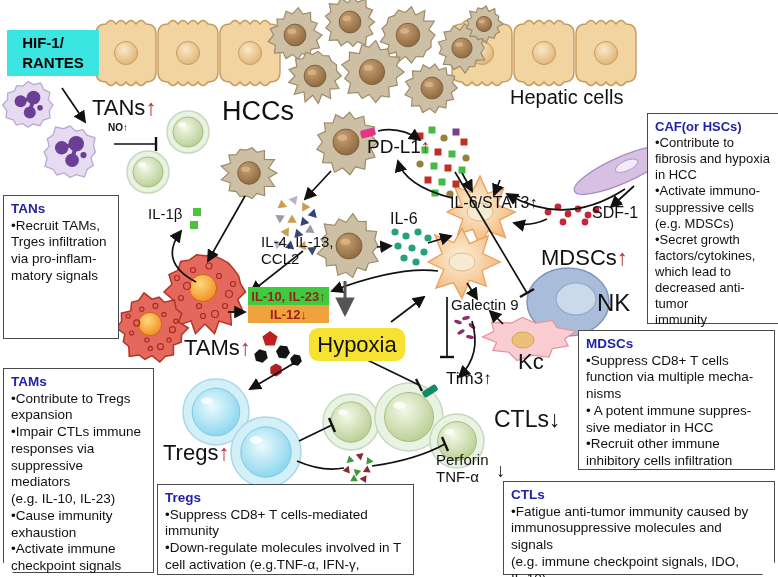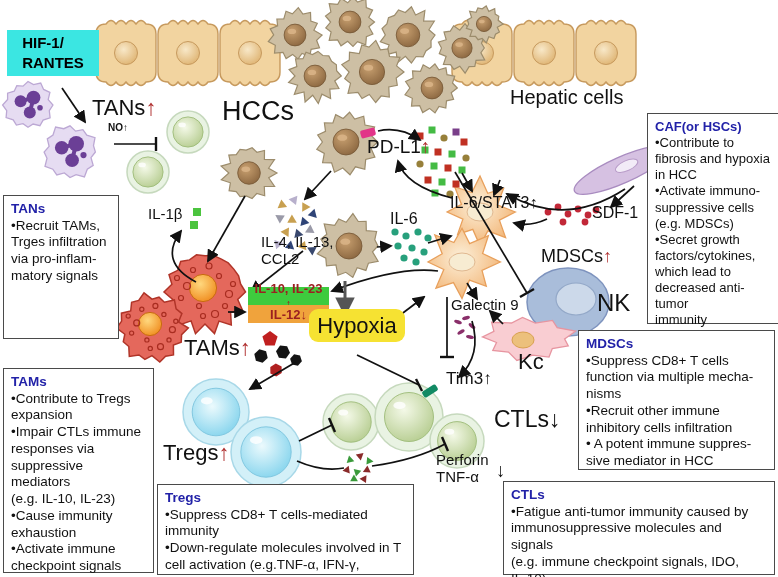--- a/index.html
+++ b/index.html
@@ -1,17 +1,17 @@
 <!DOCTYPE html>
 <html><head>
 <meta charset="utf-8">
 <style>
   html,body{margin:0;padding:0;background:#fff;}
   #fig{position:relative;width:778px;height:577px;background:#fff;overflow:hidden;
-       font-family:"Liberation Sans","DejaVu Sans",sans-serif;}
+       font-family:"Liberation Sans","DejaVu Sans",sans-serif;border-radius:27px;}
   #diagram{position:absolute;left:0;top:0;}
   #labels{position:absolute;left:0;top:0;width:778px;height:577px;}
   .lbl{position:absolute;color:#111;white-space:pre-line;line-height:1.12;}
   .nw{white-space:nowrap;}
   .up-red{color:#b03030;font-weight:bold;}
   .arr-blk{color:#111;font-weight:bold;}
   .box{position:absolute;background:#fff;border:1.5px solid #4a4a4a;
        font-size:13.5px;line-height:1.24;padding:5px 7px;color:#111;box-sizing:border-box;}
   .box-sm{font-size:13px;}
   .box-title{color:#2222a8;font-weight:bold;display:block;}
@@ -330,40 +330,40 @@
     <div class="lbl nw" style="left:222px;top:96px;font-size:27px;">HCCs</div>
     <div class="lbl nw" style="left:510px;top:86px;font-size:20px;">Hepatic cells</div>
     <div class="lbl nw" style="left:367px;top:136px;font-size:19px;"><span>PD-L1</span><span class="up-red">↑</span></div>
     <div class="lbl nw" style="left:450px;top:194px;font-size:16px;"><span>IL-6/STAT3</span><span class="arr-blk">↑</span></div>
     <div class="lbl nw" style="left:592px;top:204px;font-size:16px;">SDF-1</div>
     <div class="lbl nw" style="left:148px;top:206px;font-size:15px;">IL-1β</div>
     <div class="lbl" style="left:216px;top:234px;font-size:15px;padding-left:45px;">IL-4, IL-13,
 CCL2</div>
     <div class="lbl nw" style="left:390px;top:210px;font-size:16px;">IL-6</div>
     <div class="lbl nw" style="left:184px;top:336px;font-size:22px;"><span>TAMs</span><span class="up-red">↑</span></div>
-    <div class="lbl nw" style="left:541px;top:246px;font-size:18px;"><span>MDSCs</span><span class="up-red">↑</span></div>
+    <div class="lbl nw" style="left:541px;top:246px;font-size:22px;"><span>MDSCs</span><span class="up-red">↑</span></div>
     <div class="lbl nw" style="left:597px;top:290px;font-size:24px;">NK</div>
     <div class="lbl nw" style="left:518px;top:350px;font-size:22px;">Kc</div>
     <div class="lbl nw" style="left:451px;top:297px;font-size:15px;">Galectin 9</div>
     <div class="lbl nw" style="left:446px;top:369px;font-size:17px;"><span>Tim3</span><span class="arr-blk">↑</span></div>
     <div class="lbl nw" style="left:163px;top:441px;font-size:22px;"><span>Tregs</span><span class="up-red">↑</span></div>
     <div class="lbl nw" style="left:494px;top:407px;font-size:23px;"><span>CTLs</span><span class="arr-blk">↓</span></div>
     <div class="lbl" style="left:436px;top:452px;font-size:15px;">Perforin
 TNF-α</div>
     <div class="lbl nw arr-blk" style="left:496px;top:460px;font-size:19px;">↓</div>
 
-    <div id="green-box" class="chip" style="left:248px;top:287px;width:81px;height:18px;flex-direction:column;">
+    <div id="green-box" class="chip" style="left:248px;top:287px;width:81px;height:18px;">
         <span>IL-10, IL-23</span>
         <span>↑</span>
       </div>
     <div id="orange-box" class="chip" style="left:248px;top:305px;width:81px;height:18px;">
         <span>IL-12</span>
         <span>↓</span>
       </div>
-    <div id="hypoxia-box" class="chip" style="left:309px;top:309px;width:96px;height:33px;">Hypoxia</div>
+    <div id="hypoxia-box" class="chip" style="left:309px;top:328px;width:96px;height:33px;">Hypoxia</div>
 
     <div class="box" style="left:3px;top:195px;width:116px;height:144px;">
       <span class="box-title">TANs</span>
       <div class="box-item">•Recruit TAMs,
 Trges infiltration
 via pro-inflam-
 matory signals</div>
     </div>
     <div class="box" style="left:3px;top:368px;width:151px;height:205px;">
       <span class="box-title">TAMs</span>
@@ -391,24 +391,24 @@
       <div class="box-item">•Fatigue anti-tumor immunity caused by
 immunosuppressive molecules and signals
 (e.g. immune checkpoint signals, IDO,
 IL-10)</div>
     </div>
     <div class="box" style="left:578px;top:330px;width:197px;height:140px;">
       <span class="box-title">MDSCs</span>
       <div class="box-item">•Suppress CD8+ T cells
 function via multiple mecha-
 nisms</div>
+      <div class="box-item">• A potent immune suppres-
+sive mediator in HCC</div>
       <div class="box-item">•Recruit other immune
 inhibitory cells infiltration</div>
-      <div class="box-item">• A potent immune suppres-
-sive mediator in HCC</div>
     </div>
     <div class="box box-sm" style="left:640px;top:113px;width:137px;height:211px;margin-left:7px;">
       <span class="box-title">CAF(or HSCs)</span>
       <div class="box-item">•Contribute to
 fibrosis and hypoxia
 in HCC</div>
       <div class="box-item">•Activate immuno-
 suppressive cells
 (e.g. MDSCs)</div>
       <div class="box-item">•Secret growth

